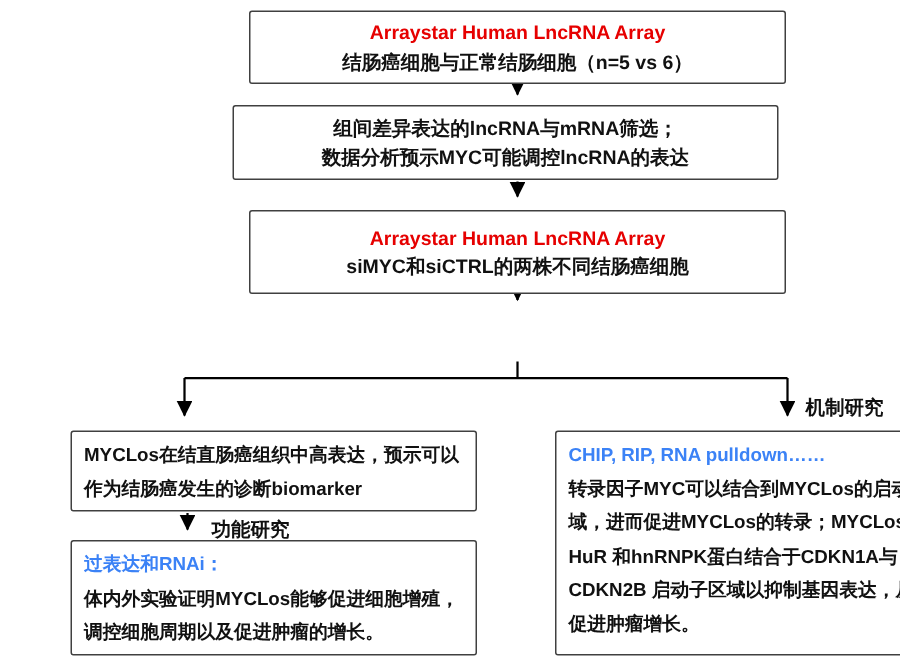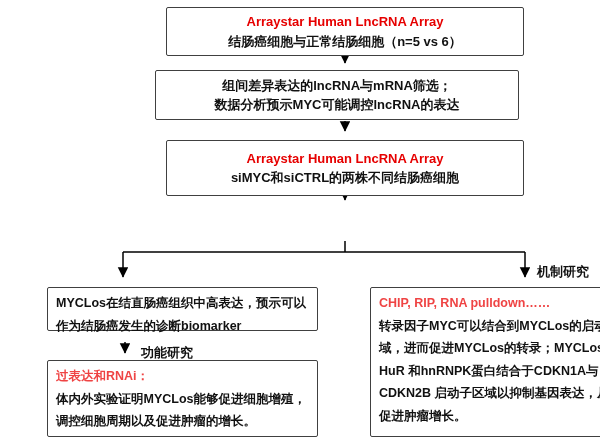--- a/index.html
+++ b/index.html
@@ -43,21 +43,21 @@
     font-weight: 600;
     line-height: 1.5;
   }
   .para {
     color: #111111;
     font-size: 12.5px;
     font-weight: 600;
     line-height: 1.8;
   }
   .para-title {
-    color: #ef4444;
+    color: #3b82f6;
     font-size: 12.5px;
     font-weight: bold;
     line-height: 1.8;
   }
   .branch-label {
     position: absolute;
     font-size: 13px;
     font-weight: bold;
     color: #111111;
     white-space: nowrap;
@@ -104,21 +104,21 @@
 
   <div class="box center" style="left:121px; top:140px; width:358px; height:56px;">
     <div class="red-title">Arraystar Human LncRNA Array</div>
     <div class="cn">siMYC和siCTRL的两株不同结肠癌细胞</div>
   </div>
 
 
 
   <div class="branch-label" style="left:492px; top:263px;">机制研究</div>
 
-  <div class="box leftalign" style="left:2px; top:287px; width:271px; height:44px;">
+  <div class="box leftalign" style="left:2px; top:287px; width:271px; height:54px;">
     <div class="para">MYCLos在结直肠癌组织中高表达，预示可以作为结肠癌发生的诊断biomarker</div>
   </div>
 
   <div class="branch-label" style="left:96px; top:344px;">功能研究</div>
 
   <div class="box leftalign" style="left:2px; top:360px; width:271px; height:77px;">
     <div class="para-title">过表达和RNAi：</div>
     <div class="para">体内外实验证明MYCLos能够促进细胞增殖，调控细胞周期以及促进肿瘤的增长。</div>
   </div>
 

